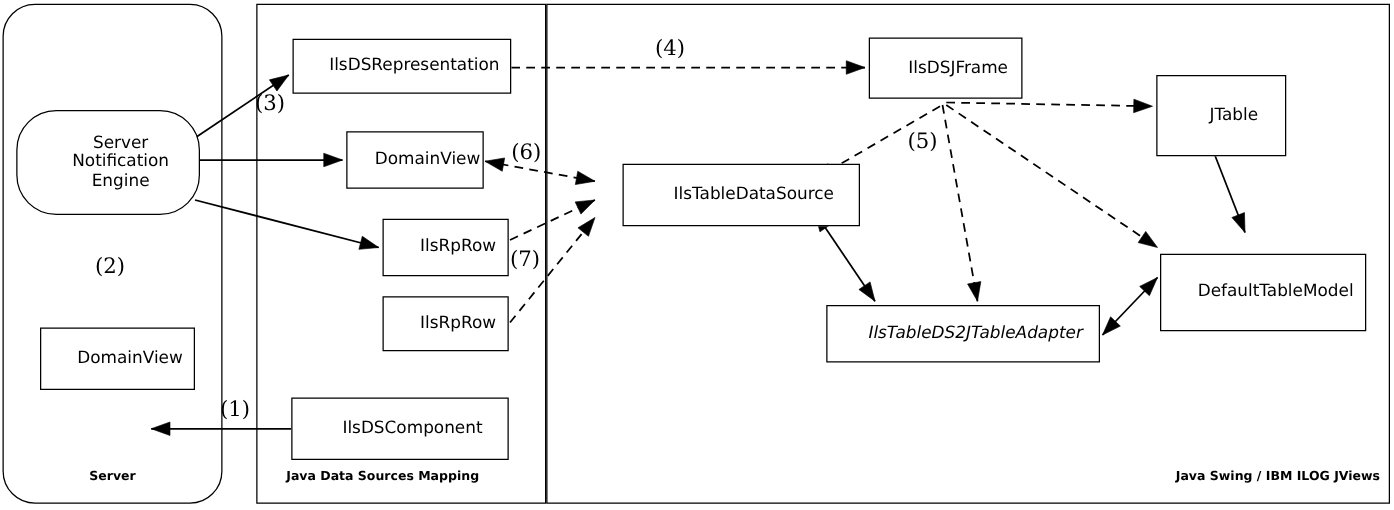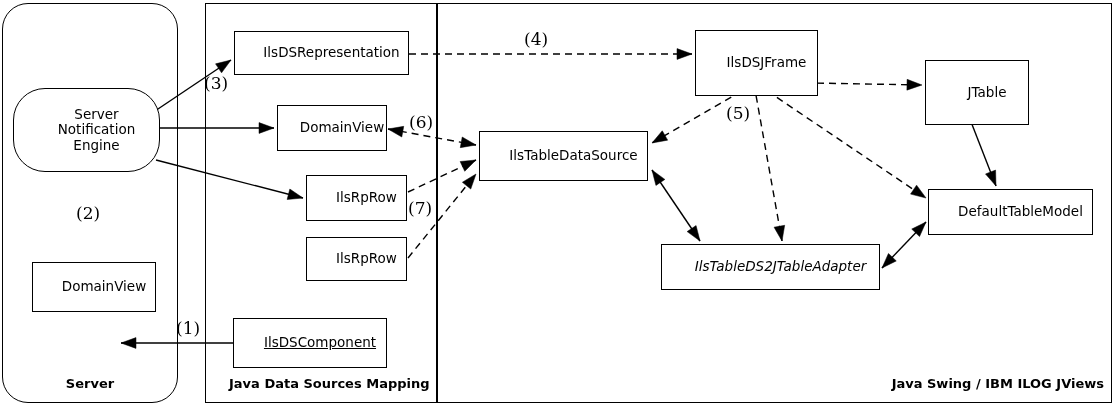--- a/index.html
+++ b/index.html
@@ -8,21 +8,21 @@
   #stage{position:relative;width:1115px;height:408px;background:#fff;overflow:hidden;}
   #edges{position:absolute;left:0;top:0;width:1115px;height:408px;}
 
   .node{position:absolute;box-sizing:border-box;border:1px solid #000;background:#fff;
         display:flex;align-items:center;justify-content:center;text-align:center;
         font-family:"DejaVu Sans",sans-serif;font-size:13.5px;color:#000;line-height:1.15;z-index:3;padding-left:20px;}
   .node.round{border-radius:32px;}
   .panel{position:absolute;box-sizing:border-box;border:1px solid #000;background:transparent;z-index:1;}
   .panel.rounded{border-radius:26px;}
   .panel-label{position:absolute;font-family:"DejaVu Sans",sans-serif;font-weight:bold;
-        font-size:13px;color:#000;z-index:4;white-space:nowrap;}
+        font-size:10px;color:#000;z-index:4;white-space:nowrap;}
   .step{position:absolute;font-family:"DejaVu Serif",serif;font-size:17px;color:#000;z-index:5;white-space:nowrap;}
 </style>
 </head>
 <body>
 
 <div id="stage">
 
   <svg id="edges" viewBox="0 0 1115 408" xmlns="http://www.w3.org/2000/svg">
       <line x1="233" y1="343" x2="121" y2="343" stroke="#000000" stroke-width="1.4"></line>
       <polygon points="121,343 136,348.4 136,337.6" fill="#000000" stroke="#000000" stroke-width="0.5"></polygon>
@@ -79,33 +79,33 @@
       </div>
       <div class="node" style="left: 277px; top: 105px; width: 110px; height: 46px;">
         <span>DomainView</span>
       </div>
       <div class="node" style="left: 306px; top: 175px; width: 101px; height: 46px;">
         <span>IlsRpRow</span>
       </div>
       <div class="node" style="left: 306px; top: 237px; width: 101px; height: 44px;">
         <span>IlsRpRow</span>
       </div>
-      <div class="node" style="left: 233px; top: 318px; width: 154px; height: 50px; text-decoration: underline;">
+      <div class="node" style="left: 233px; top: 318px; width: 174px; height: 50px;">
         <span>IlsDSComponent</span>
       </div>
-      <div class="node" style="left: 479px; top: 131px; width: 169px; height: 50px;">
+      <div class="node" style="left: 498px; top: 131px; width: 190px; height: 50px;">
         <span>IlsTableDataSource</span>
       </div>
-      <div class="node" style="left: 695px; top: 30px; width: 123px; height: 66px;">
+      <div class="node" style="left: 695px; top: 30px; width: 123px; height: 49px;">
         <span>IlsDSJFrame</span>
       </div>
       <div class="node" style="left: 925px; top: 60px; width: 104px; height: 65px;">
         <span>JTable</span>
       </div>
-      <div class="node" style="left: 928px; top: 189px; width: 165px; height: 46px;">
+      <div class="node" style="left: 928px; top: 203px; width: 165px; height: 62px;">
         <span>DefaultTableModel</span>
       </div>
       <div class="node" style="left: 661px; top: 244px; width: 219px; height: 46px; font-style: italic;">
         <span>IlsTableDS2JTableAdapter</span>
       </div>
     </div>
   <div id="step-layer">
       <div class="step" style="left: 176px; top: 318px;">(1)</div>
       <div class="step" style="left: 76px; top: 203px;">(2)</div>
       <div class="step" style="left: 204px; top: 73px;">(3)</div>

